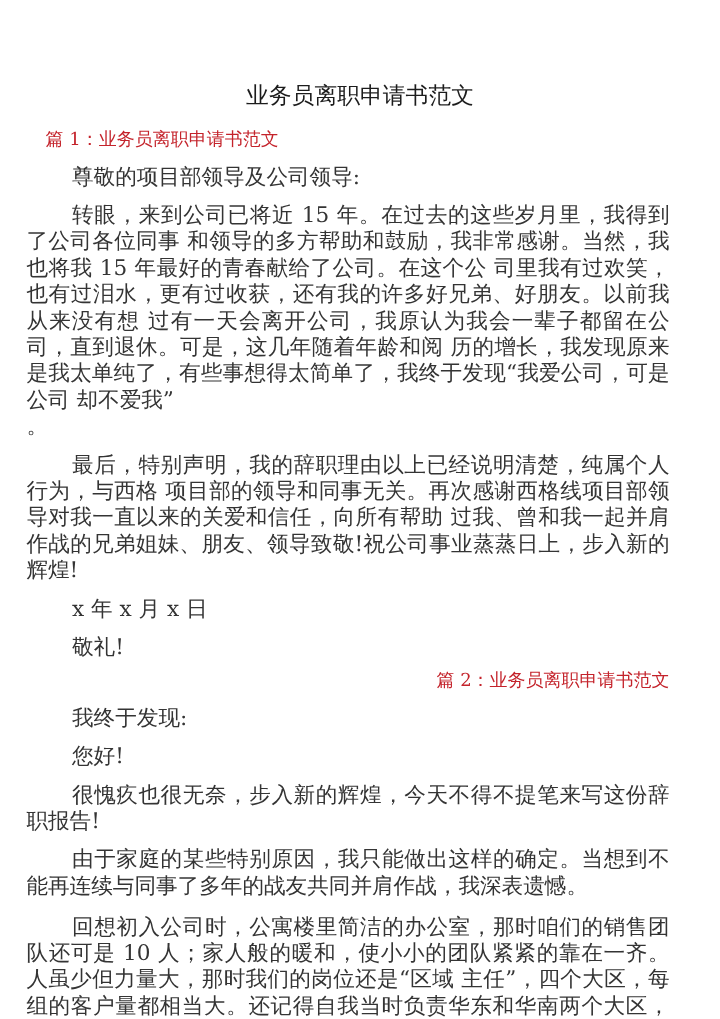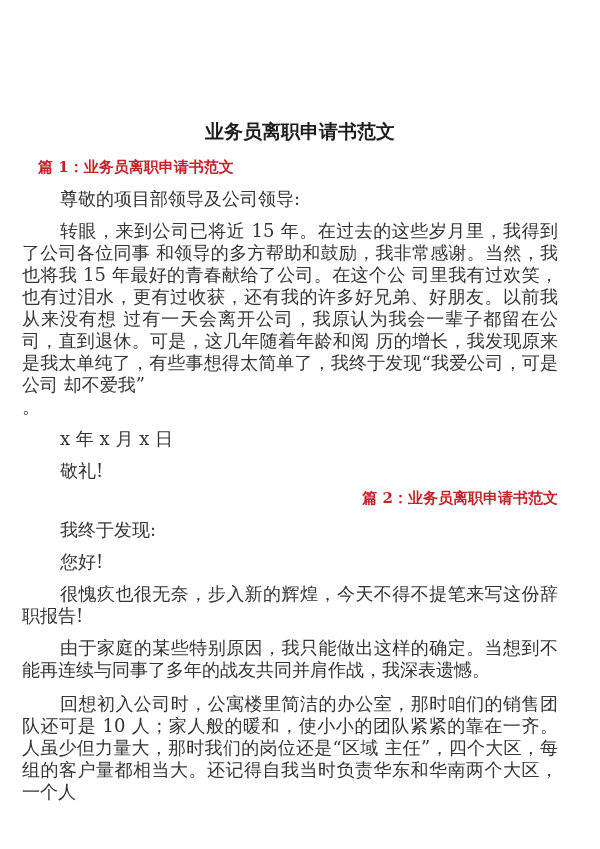--- a/index.html
+++ b/index.html
@@ -12,32 +12,32 @@
     width: 600px;
     height: 849px;
     margin: 0 auto;
     background: var(--page-bg, #ffffff);
     overflow: hidden;
     font-family: "DejaVu Serif", "Liberation Serif", serif;
     color: var(--body-text, #343434);
   }
   .doc-title {
     margin: 0;
-    padding-top: 119px;
+    padding-top: 68px;
     text-align: center;
     font-size: 19px;
     line-height: 24px;
-    font-weight: 700;
+    font-weight: 400;
     color: var(--title-text, #1c1c1c);
   }
   .sec-heading {
     margin: 14px 42px 0 38px;
     font-size: 15px;
     line-height: 20px;
-    font-weight: 700;
+    font-weight: 400;
     color: var(--heading-red, #c4232b);
   }
   .sec-heading.h2 {
     margin-top: 6px;
     text-align: right;
   }
   .para {
     margin: 10px 42px 0 22px;
     font-size: 18px;
     line-height: 22px;
@@ -66,20 +66,21 @@
 
   <h2 class="sec-heading">篇 1：业务员离职申请书范文</h2>
 
   <p class="para first-after-heading">尊敬的项目部领导及公司领导:</p>
 
 
   <p class="para">转眼，来到公司已将近 15 年。在过去的这些岁月里，我得到了公司各位同事 和领导的多方帮助和鼓励，我非常感谢。当然，我也将我 15 年最好的青春献给了公司。在这个公 司里我有过欢笑，也有过泪水，更有过收获，还有我的许多好兄弟、好朋友。以前我从来没有想 过有一天会离开公司，我原认为我会一辈子都留在公司，直到退休。可是，这几年随着年龄和阅 历的增长，我发现原来是我太单纯了，有些事想得太简单了，我终于发现“我爱公司，可是公司 却不爱我”</p>
 
   <p class="para orphan">。</p>
 
+  <p class="para">最后，特别声明，我的辞职理由以上已经说明清楚，纯属个人行为，与西格 项目部的领导和同事无关。再次感谢西格线项目部领导对我一直以来的关爱和信任，向所有帮助 过我、曾和我一起并肩作战的兄弟姐妹、朋友、领导致敬!祝公司事业蒸蒸日上，步入新的辉煌!</p>
 
 
   <p class="para">x 年 x 月 x 日</p>
 
   <p class="para">敬礼!</p>
 
   <h2 class="sec-heading h2">篇 2：业务员离职申请书范文</h2>
 
   <p class="para first-after-heading">我终于发现:</p>
 

